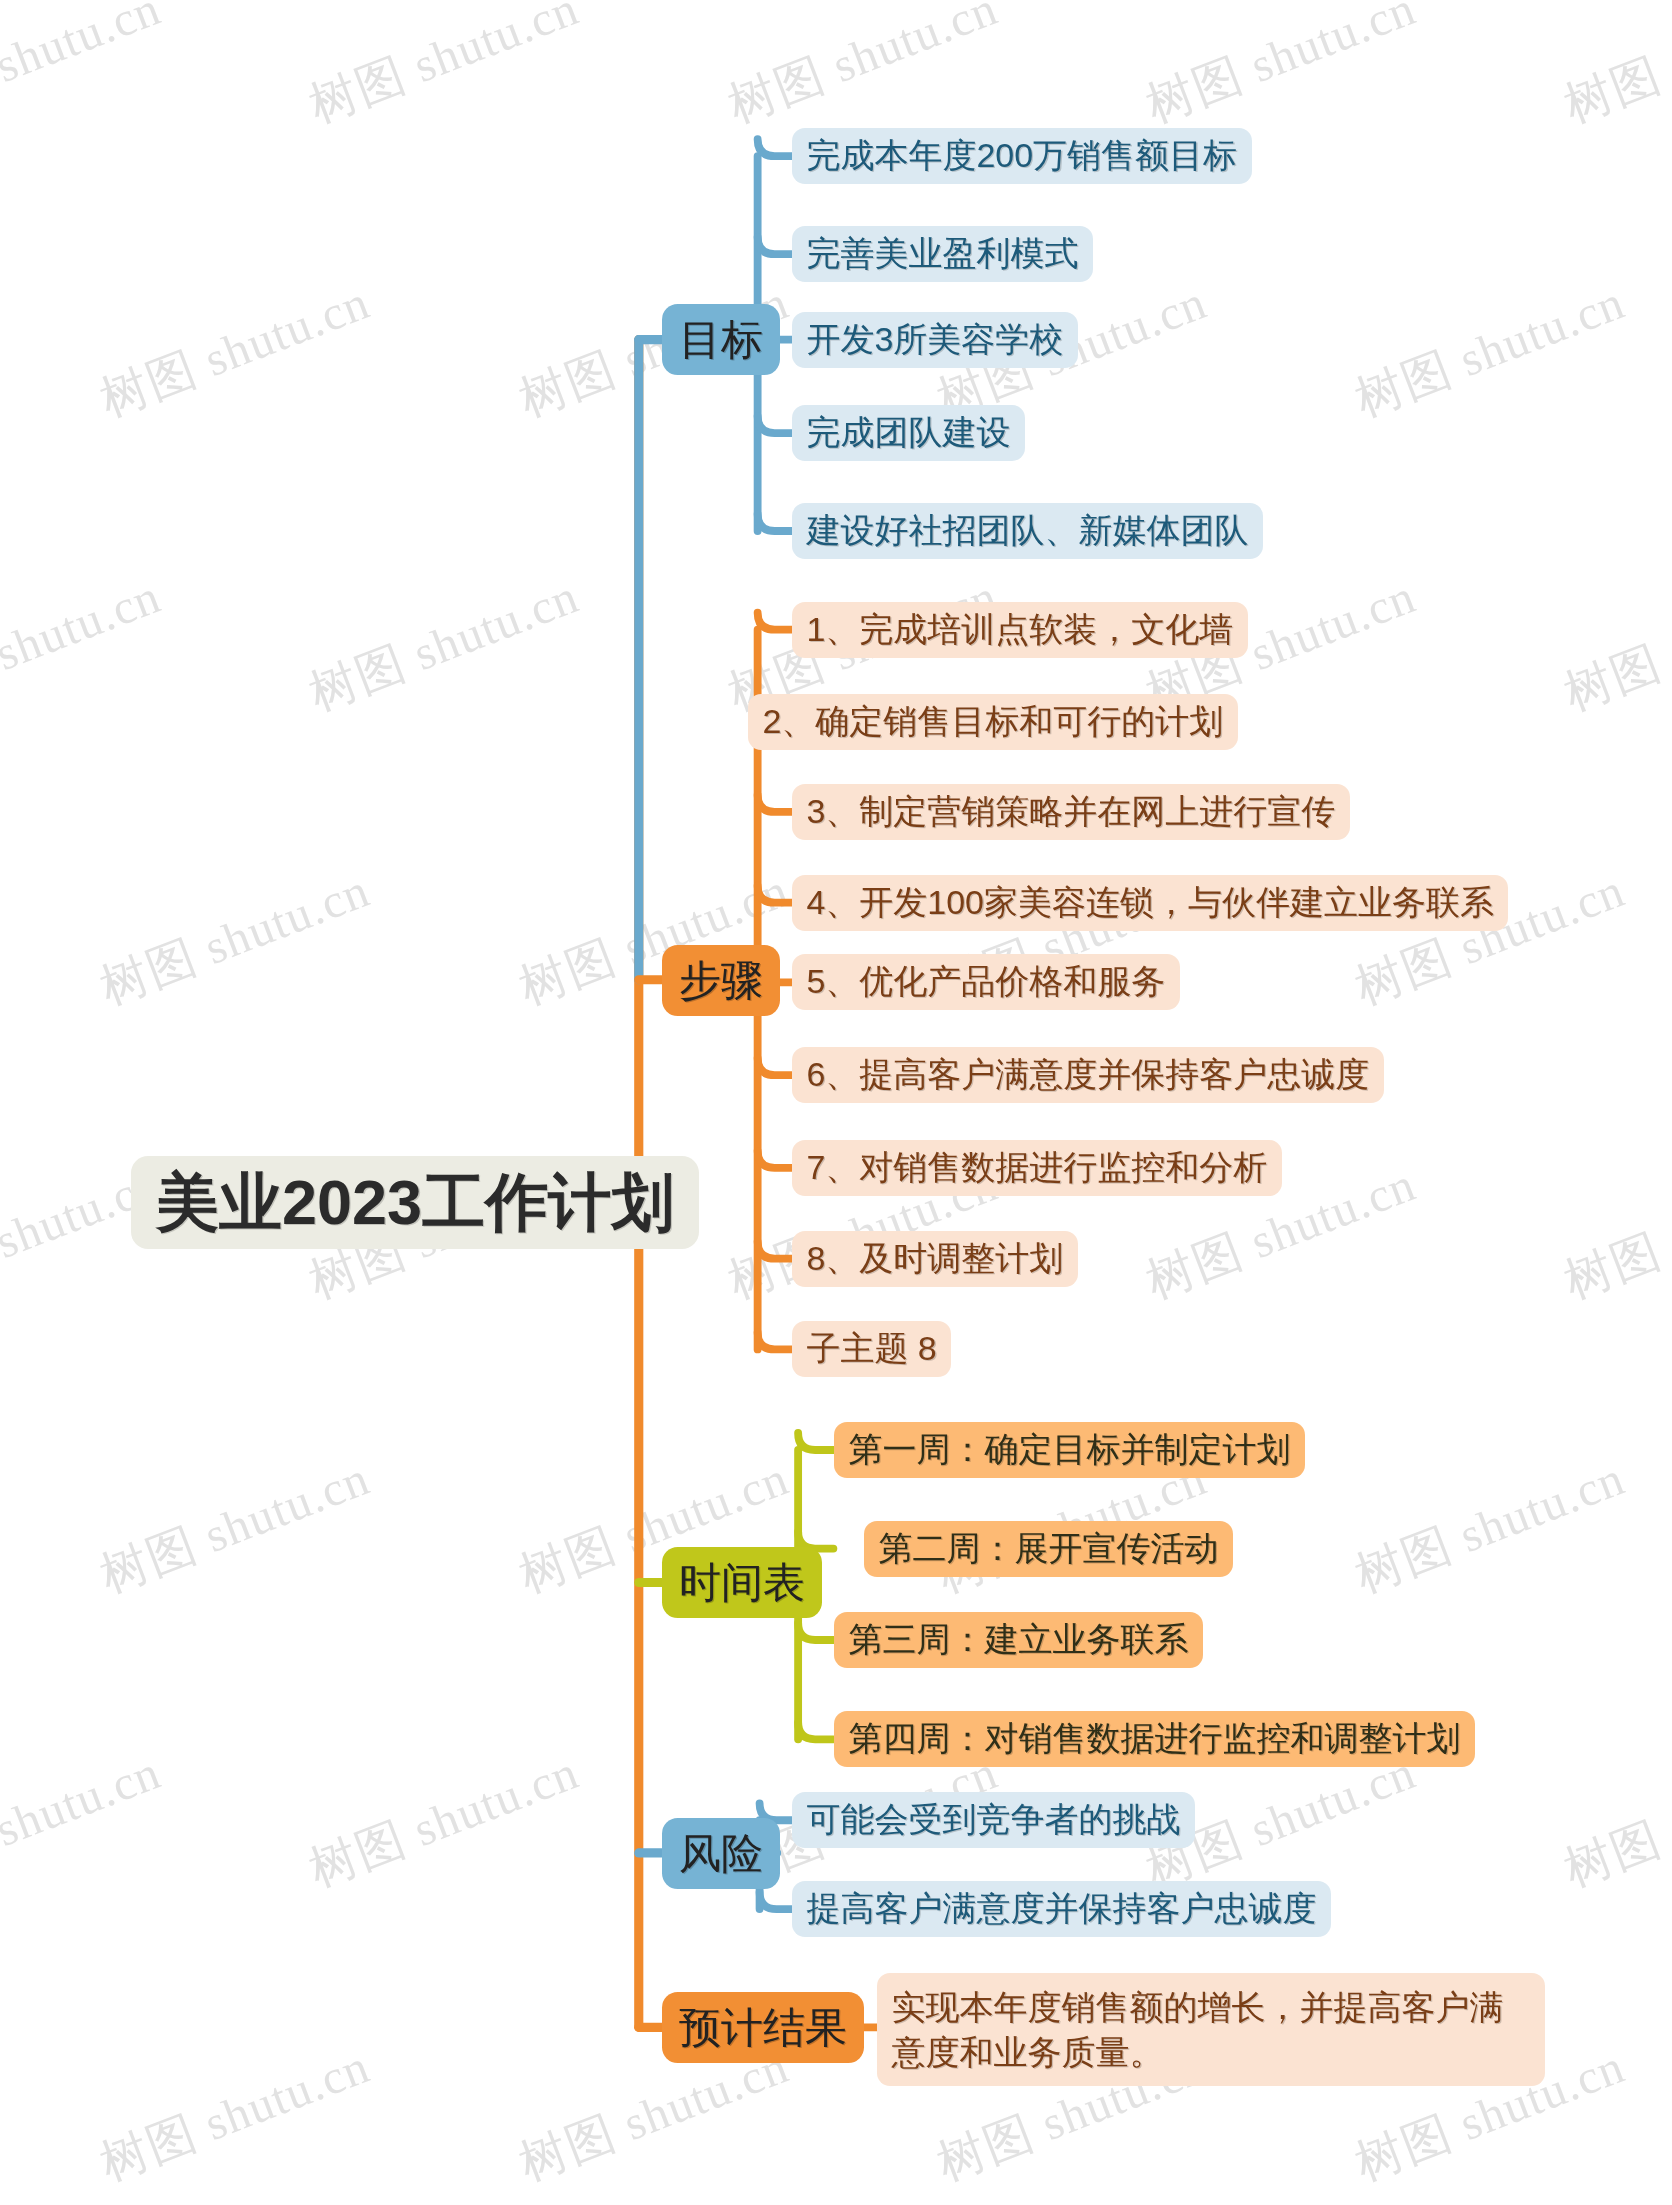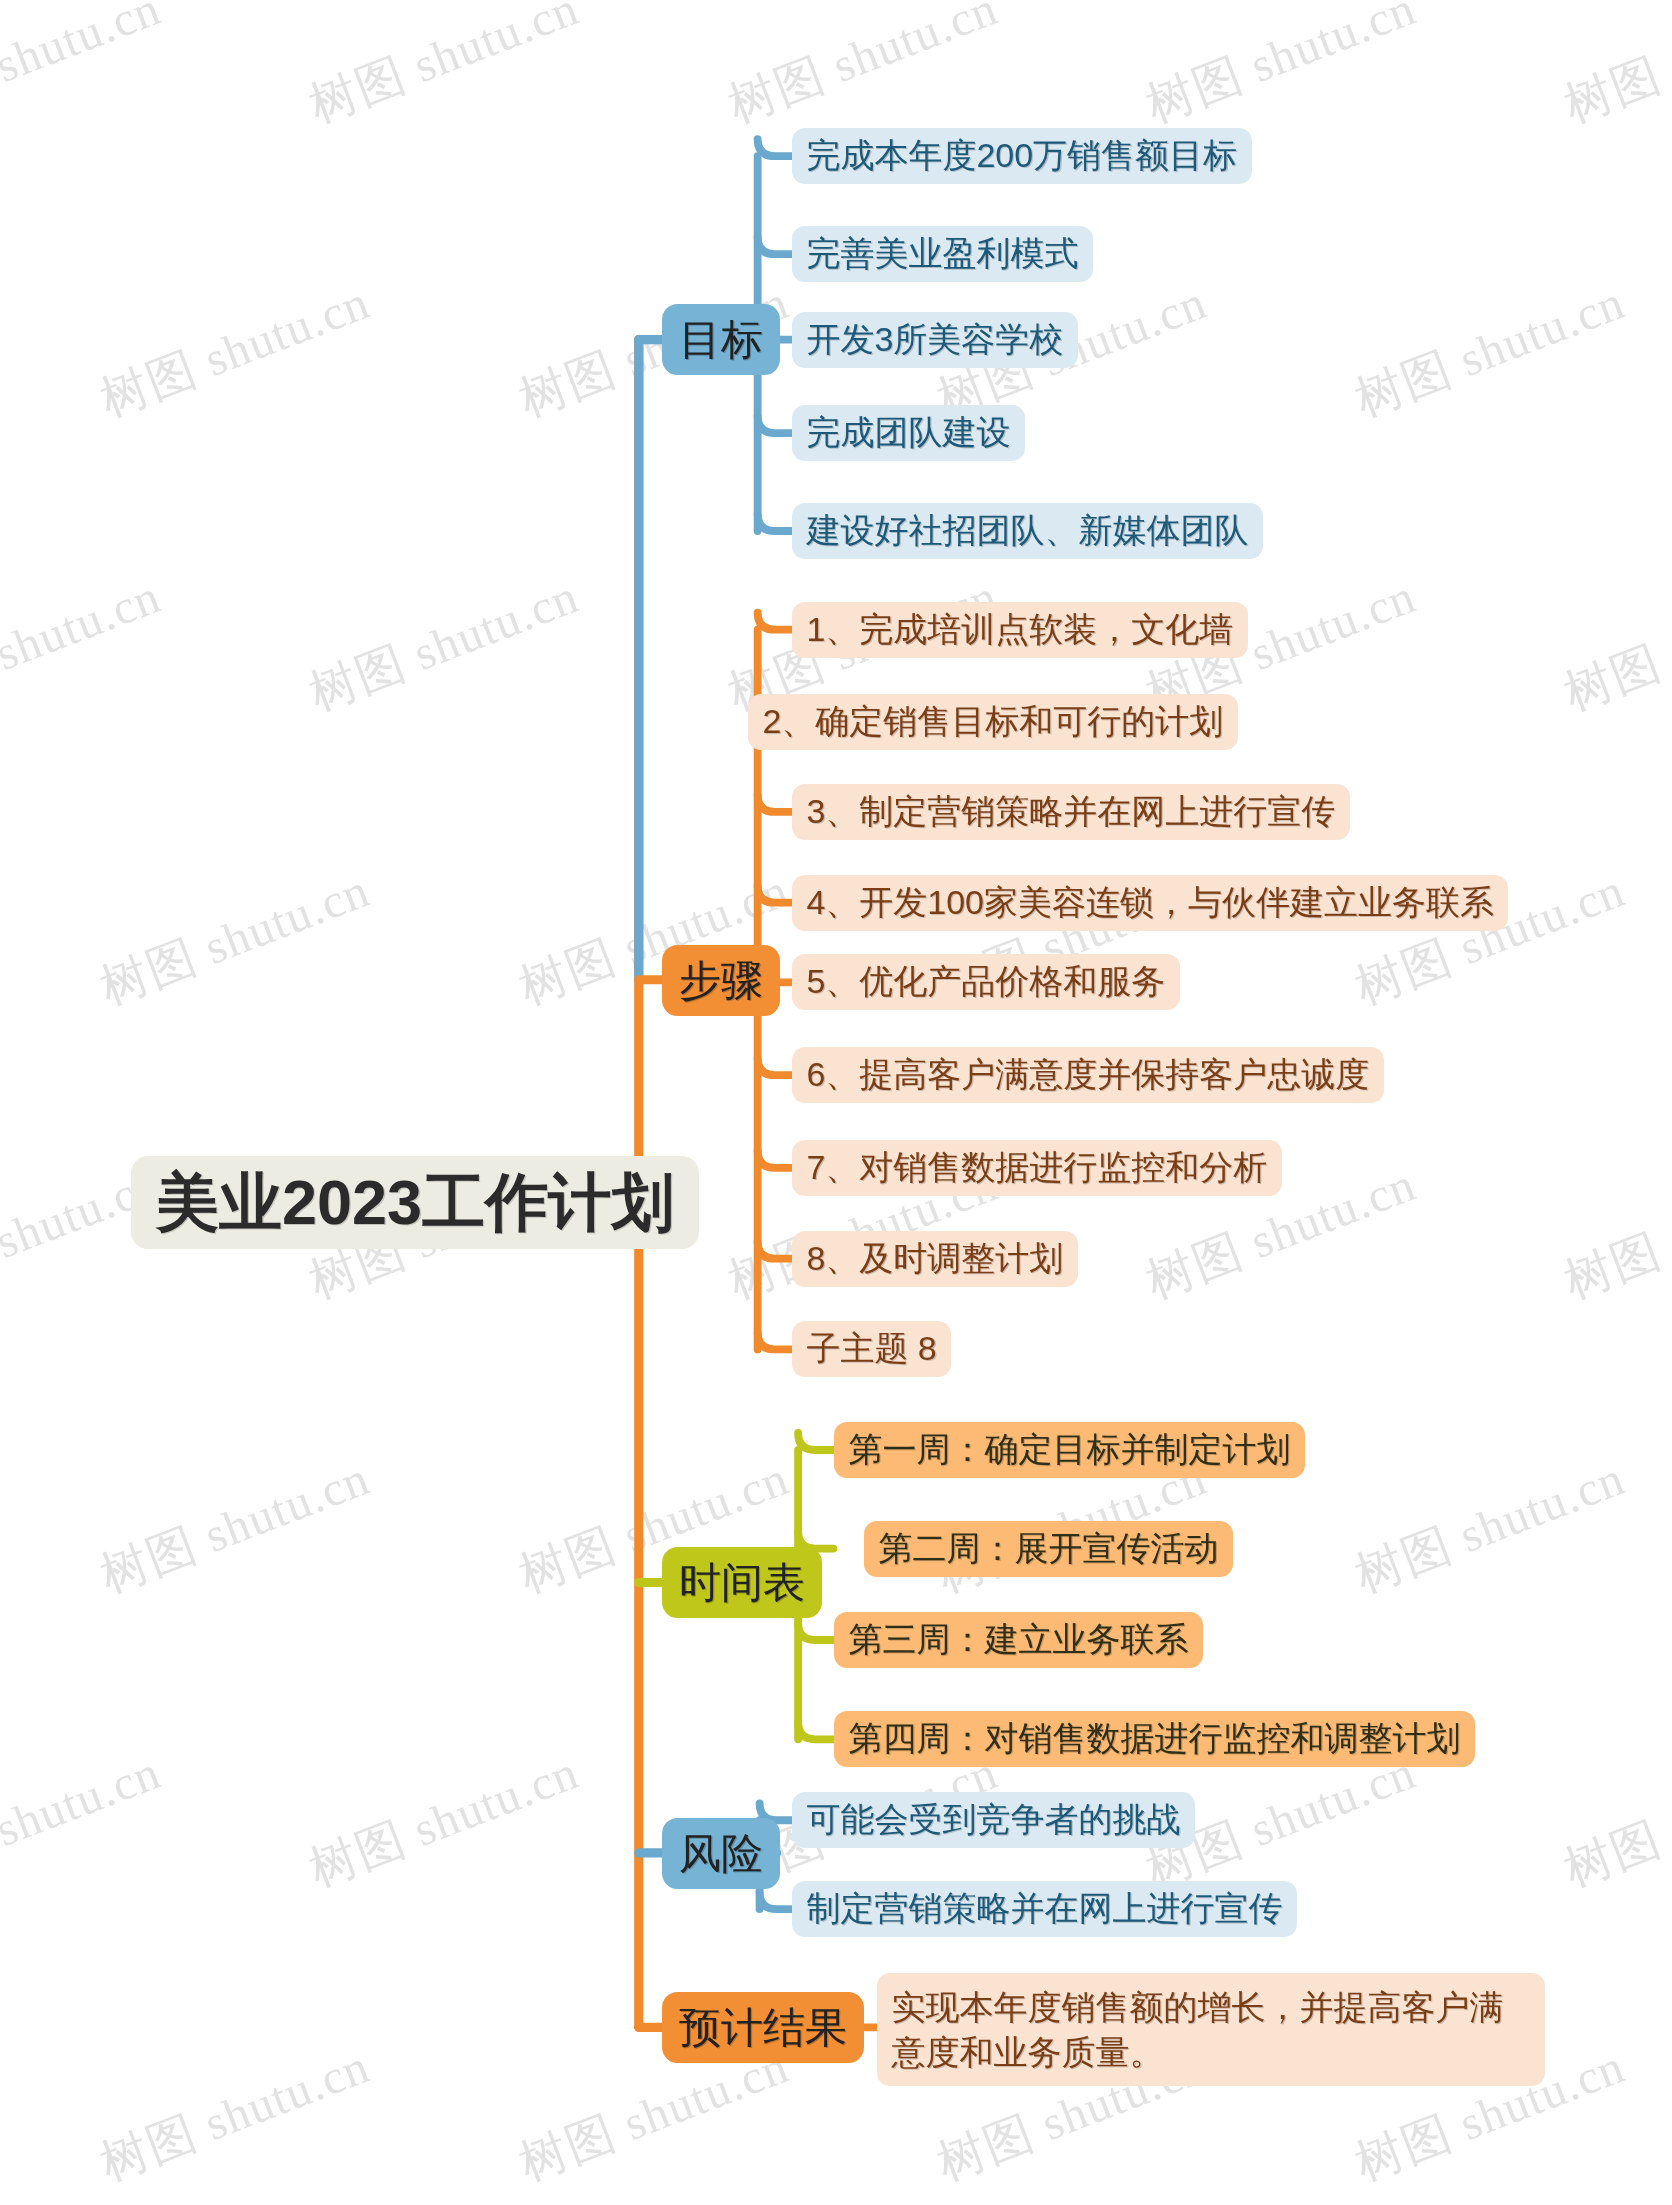--- a/index.html
+++ b/index.html
@@ -229,21 +229,21 @@
     <span class="node-text">第四周：对销售数据进行监控和调整计划</span>
   </div>
 
   <div class="node branch blue" style="left:662px; top:1818px;">
     <span class="node-text">风险</span>
   </div>
   <div class="node leaf blue" style="left:792px; top:1792px;">
     <span class="node-text">可能会受到竞争者的挑战</span>
   </div>
   <div class="node leaf blue" style="left:792px; top:1881px;">
-    <span class="node-text">制定营销策略并在网上进行宣传</span>
+    <span class="node-text">提高客户满意度并保持客户忠诚度</span>
   </div>
 
   <div class="node branch orange" style="left:662px; top:1992px;">
     <span class="node-text">预计结果</span>
   </div>
   <div class="node leaf peach wrap" style="left:877px; top:1973px; width:668px;">
     <span class="node-text">实现本年度销售额的增长，并提高客户满意度和业务质量。</span>
   </div>
 
 </div>

